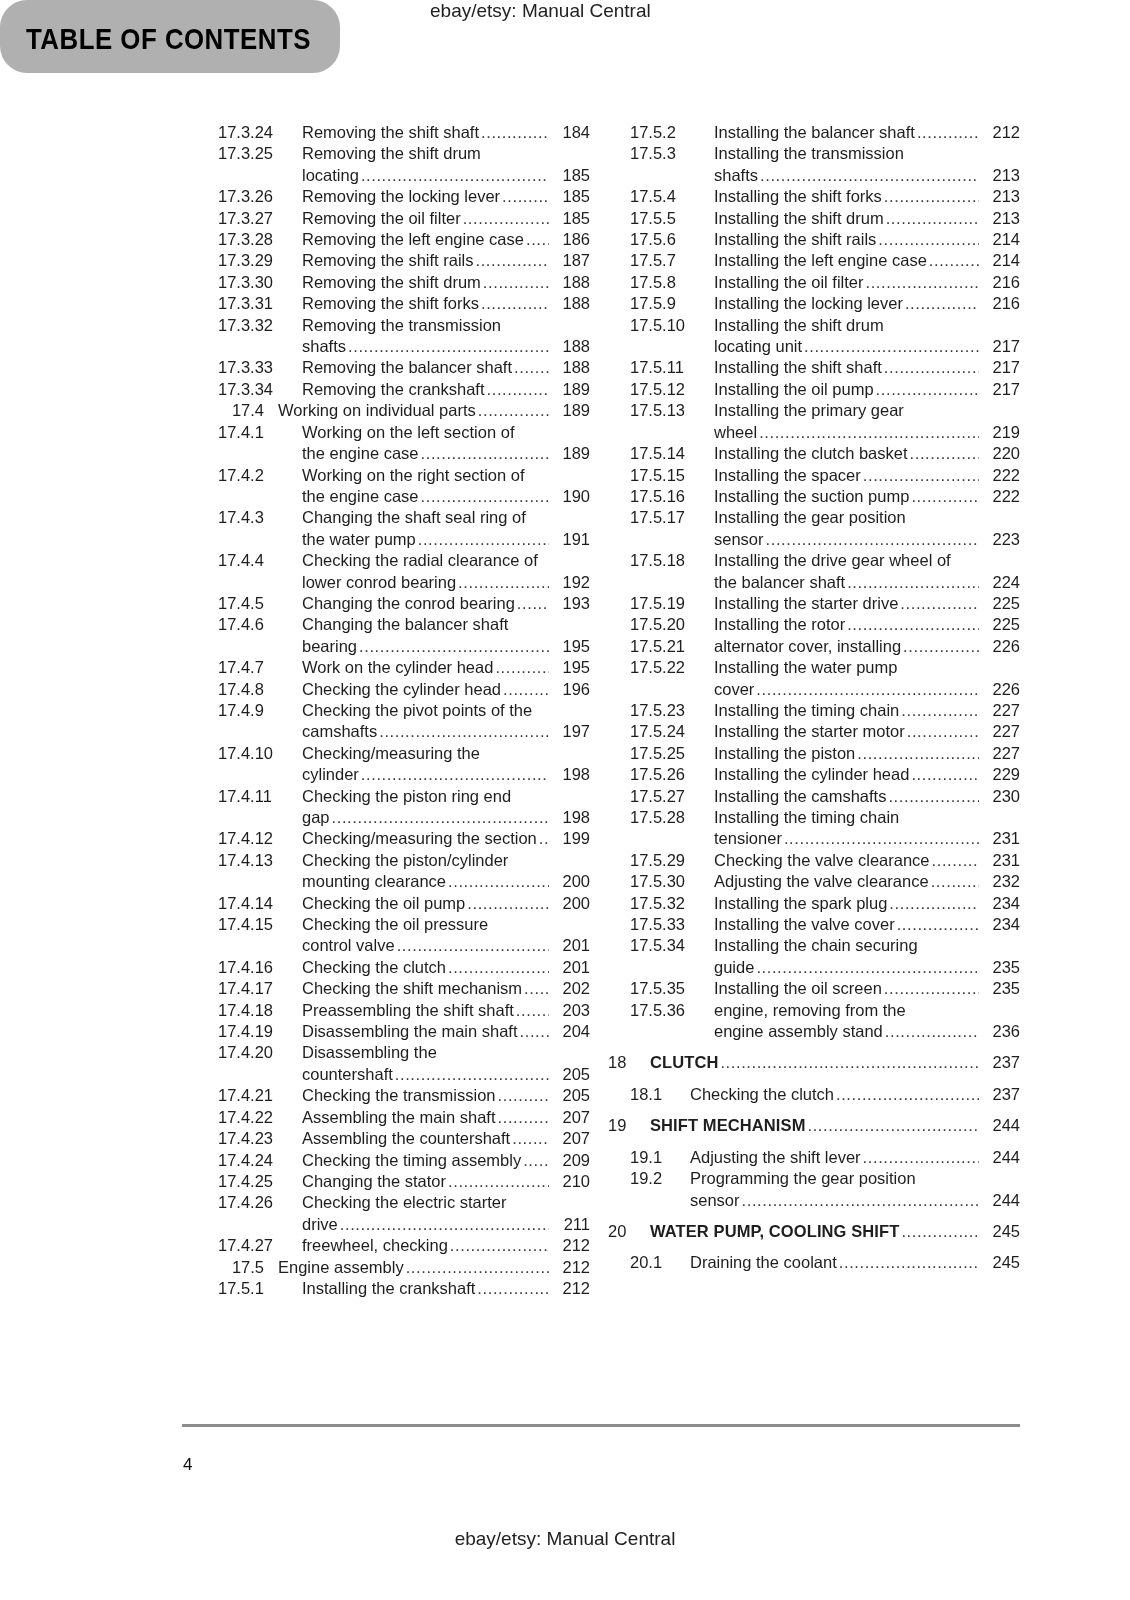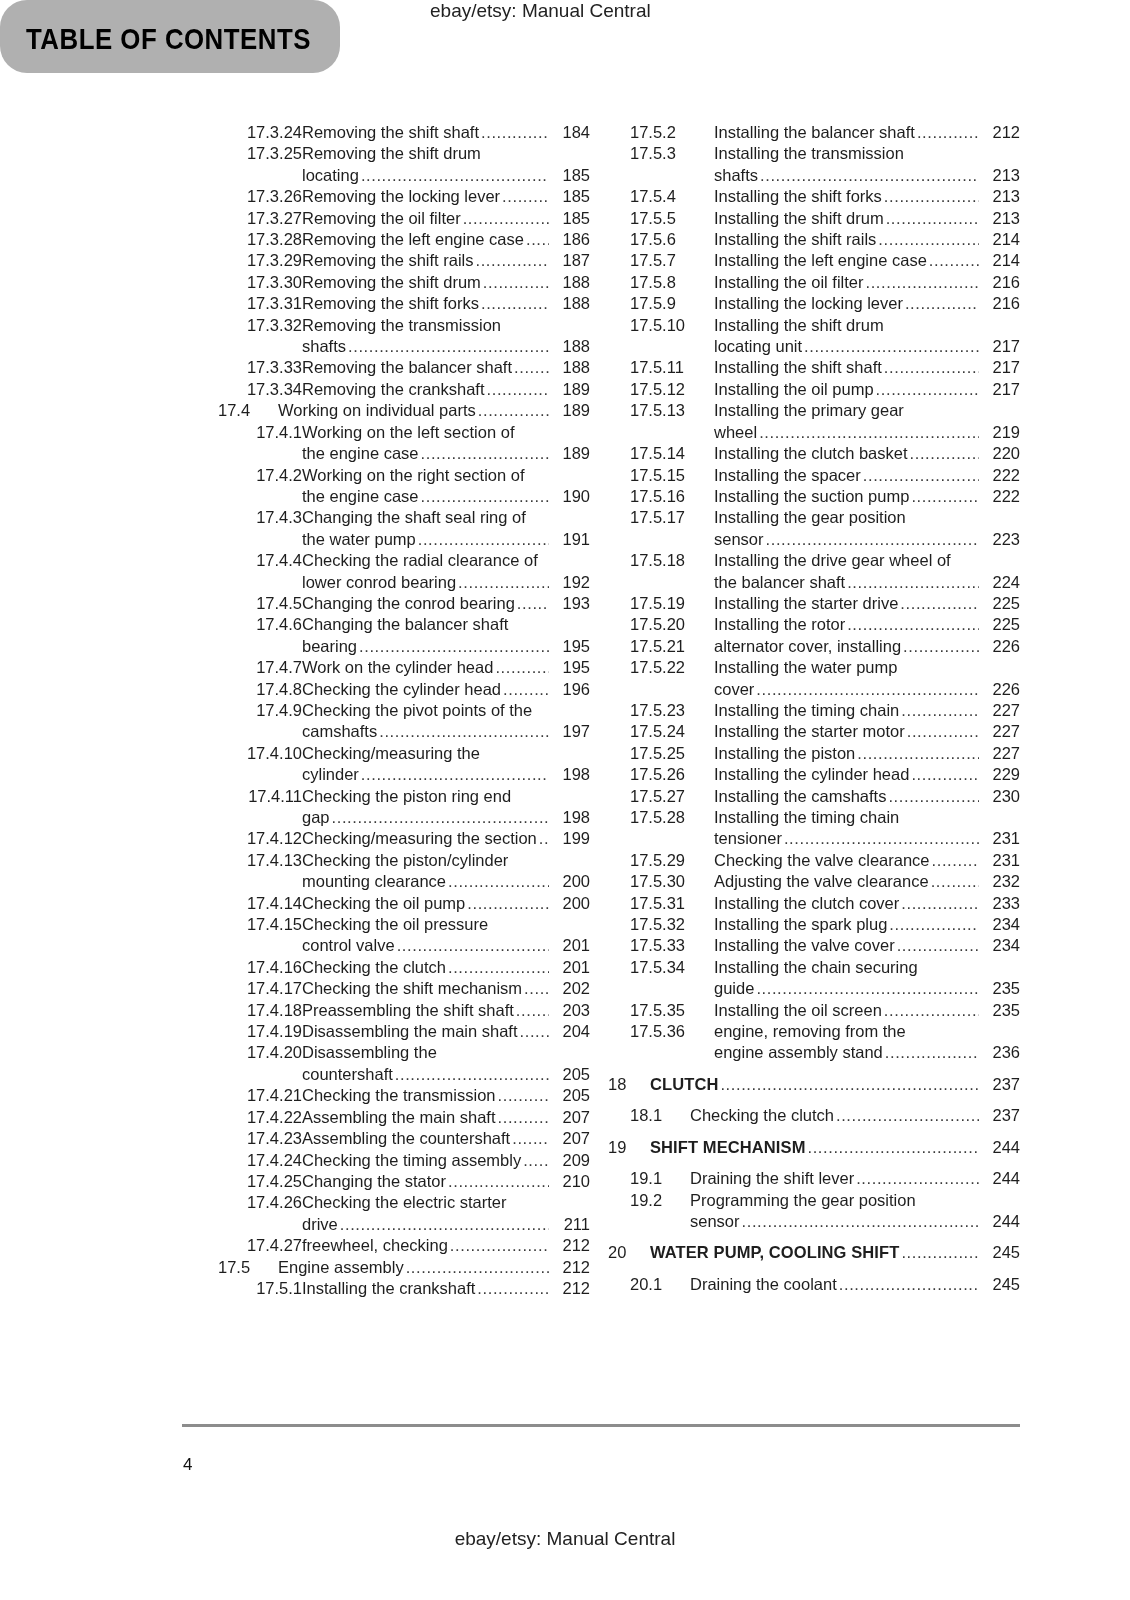--- a/index.html
+++ b/index.html
@@ -101,23 +101,23 @@
   }
   .pg {
     flex: 0 0 auto;
     text-align: right;
     white-space: nowrap;
     padding-left: 3px;
   }
   .line.nopage .pg { visibility: hidden; }
 
   
-  .col-left  .lvl3 .num { width: 84px; text-align: right; }
+  .col-left  .lvl3 .num { width: 84px; }
   .col-left  .lvl3 .pg  { width: 36px; }
-  .col-left  .lvl2 .num { width: 60px; }
+  .col-left  .lvl2 .num { width: 60px; text-align: center; }
   .col-left  .lvl2 .pg  { width: 36px; }
   .col-left  .lvl2 .body { padding-left: 0px; }
 
   
   .col-right .lvl3 .num { width: 84px; }
   .col-right .lvl3 .pg  { width: 36px; }
   .col-right .lvl2 .num { width: 60px; }
   .col-right .lvl2 .pg  { width: 36px; }
   .col-right .lvl1 { margin-left: -22px; }
   .col-right .lvl1 .num { width: 42px; }
@@ -942,30 +942,20 @@
         <div class="num">17.5.30</div>
         <div class="body">
           <div class="line">
             <span class="txt">Adjusting the valve clearance</span>
             <span class="leader"></span>
             <span class="pg">232</span>
           </div>
         </div>
       </div>
       <div class="entry lvl3">
-        <div class="num">17.5.31</div>
-        <div class="body">
-          <div class="line">
-            <span class="txt">Installing the clutch cover</span>
-            <span class="leader"></span>
-            <span class="pg">233</span>
-          </div>
-        </div>
-      </div>
-      <div class="entry lvl3">
         <div class="num">17.5.32</div>
         <div class="body">
           <div class="line">
             <span class="txt">Installing the spark plug</span>
             <span class="leader"></span>
             <span class="pg">234</span>
           </div>
         </div>
       </div>
       <div class="entry lvl3">
@@ -1047,21 +1037,21 @@
             <span class="leader"></span>
             <span class="pg">244</span>
           </div>
         </div>
       </div>
       <div class="spacer-sm"></div>
       <div class="entry lvl2">
         <div class="num">19.1</div>
         <div class="body">
           <div class="line">
-            <span class="txt">Draining the shift lever</span>
+            <span class="txt">Adjusting the shift lever</span>
             <span class="leader"></span>
             <span class="pg">244</span>
           </div>
         </div>
       </div>
       <div class="entry lvl2">
         <div class="num">19.2</div>
         <div class="body">
           <div class="line nopage">
             <span class="txt">Programming the gear position</span>

